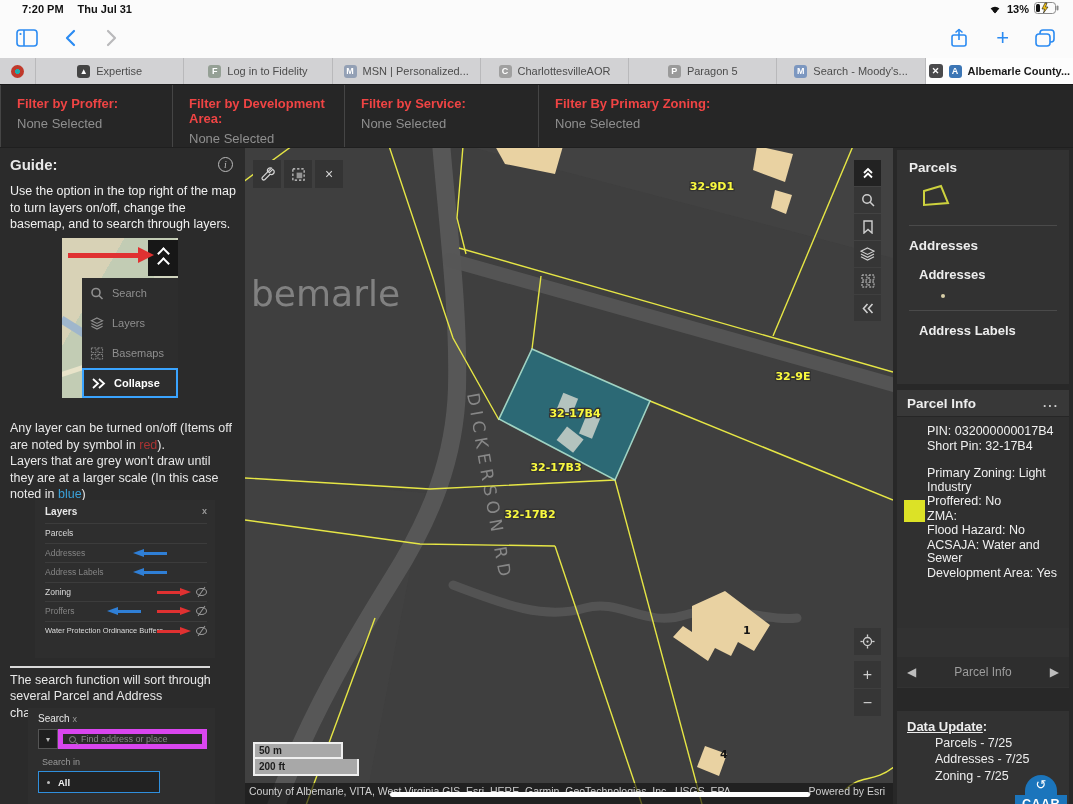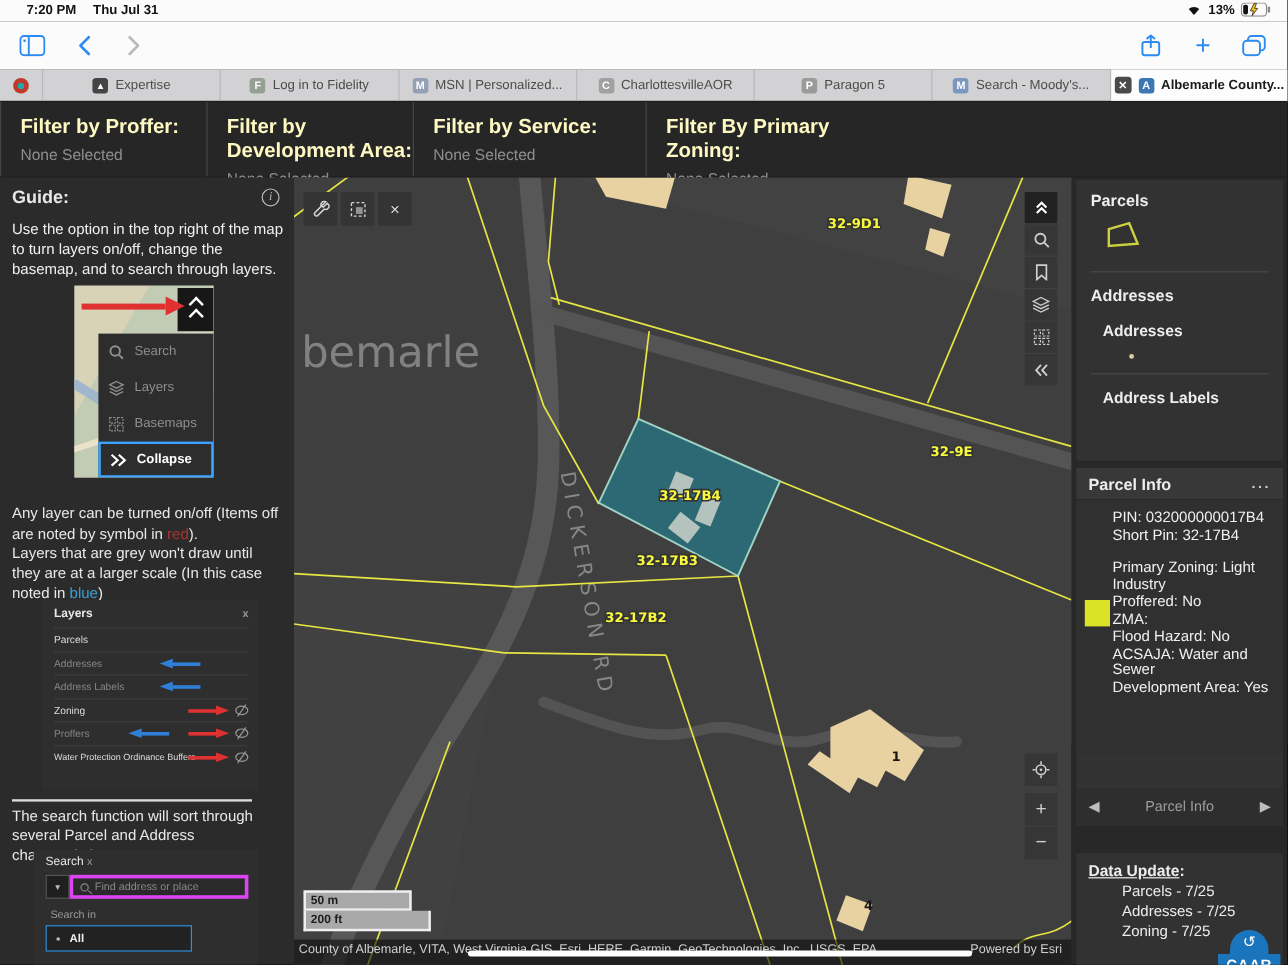--- a/index.html
+++ b/index.html
@@ -37,21 +37,21 @@
     display:flex;align-items:center;justify-content:center;flex:0 0 13px;}
   .closebox{width:14px;height:14px;border-radius:3px;background:#4a4a4c;color:#fff;font-size:9px;
     display:flex;align-items:center;justify-content:center;}
 
   
   .appheader{position:absolute;top:85px;left:0;width:1073px;height:63px;background:#262626;
     display:flex;align-items:stretch;border-bottom:1px solid #1f1f1f;}
   .apptitle{width:300px;display:flex;align-items:center;padding-left:18px;color:#ededed;
     font-size:23px;font-weight:400;letter-spacing:.2px;}
   .filter{border-left:1px solid #454545;padding:11px 0 0 16px;}
-  .filter .flabel{color:#fef9c3;font-size:17px;font-weight:bold;margin-bottom:5px;}
+  .filter .flabel{color:#ef4444;font-size:13px;font-weight:bold;margin-bottom:5px;}
   .filter .fvalue{color:#8f8f8f;font-size:13px;}
   .filter:nth-child(2){width:172px;}
   .filter:nth-child(3){width:194px;}
   .filter:nth-child(4){width:184px;}
   .filter:nth-child(5){flex:1;}
 
   
   .body{position:absolute;top:148px;left:0;width:1073px;height:656px;display:flex;}
   .sidebar-left{width:245px;background:#2b2b2b;position:relative;color:#e8e8e8;}
   .maparea{width:648px;position:relative;background:#3f3f3f;overflow:hidden;}
@@ -98,21 +98,21 @@
     border-top:4px solid transparent;border-bottom:4px solid transparent;}
   .eyeoff{position:absolute;right:0;width:11px;height:8px;}
   .eyeoff .oval{position:absolute;inset:0;border:1px solid #9a9a9a;border-radius:50%;}
   .eyeoff .slash{position:absolute;left:5px;top:-2px;width:1px;height:12px;background:#9a9a9a;transform:rotate(35deg);}
   .hr-div{position:absolute;left:10px;top:518px;width:200px;border-top:2px solid #d9d9d9;}
   .guide-p3{position:absolute;left:0;top:524px;padding:0 8px 0 10px;font-size:12.5px;line-height:1.3;}
   .mini3{position:absolute;left:28px;top:560px;width:187px;height:96px;background:#2e2e2e;padding:5px 8px 0 10px;}
   .m3row{display:flex;align-items:center;margin-top:5px;}
   .ddbtn{width:20px;height:20px;background:#1f1f1f;border:1px solid #555;color:#bbb;font-size:8px;
     display:flex;align-items:center;justify-content:center;}
-  .srchbox{flex:1;height:20px;border:3px solid #d946ef;display:flex;align-items:center;gap:5px;
+  .srchbox{flex:1;height:20px;border:5px solid #d946ef;display:flex;align-items:center;gap:5px;
     padding-left:6px;color:#888;font-size:9px;background:#2a2a2a;}
   .mag{width:7px;height:7px;border:1.4px solid #888;border-radius:50%;position:relative;flex:0 0 7px;}
   .mag::after{content:"";position:absolute;left:5px;top:6px;width:4px;height:1.4px;background:#888;transform:rotate(42deg);}
   .searchin{color:#9a9a9a;font-size:9px;margin:8px 0 4px 4px;}
   .allrow{width:122px;height:22px;border:1.5px solid #2f8fdd;background:#222;display:flex;align-items:center;
     gap:8px;padding-left:8px;color:#f0f0f0;font-size:9.5px;font-weight:bold;}
   .alldot{width:3px;height:3px;border-radius:50%;background:#bbb;}
 
   
   .mtoolbar{position:absolute;left:8px;top:12px;display:flex;gap:3px;}

